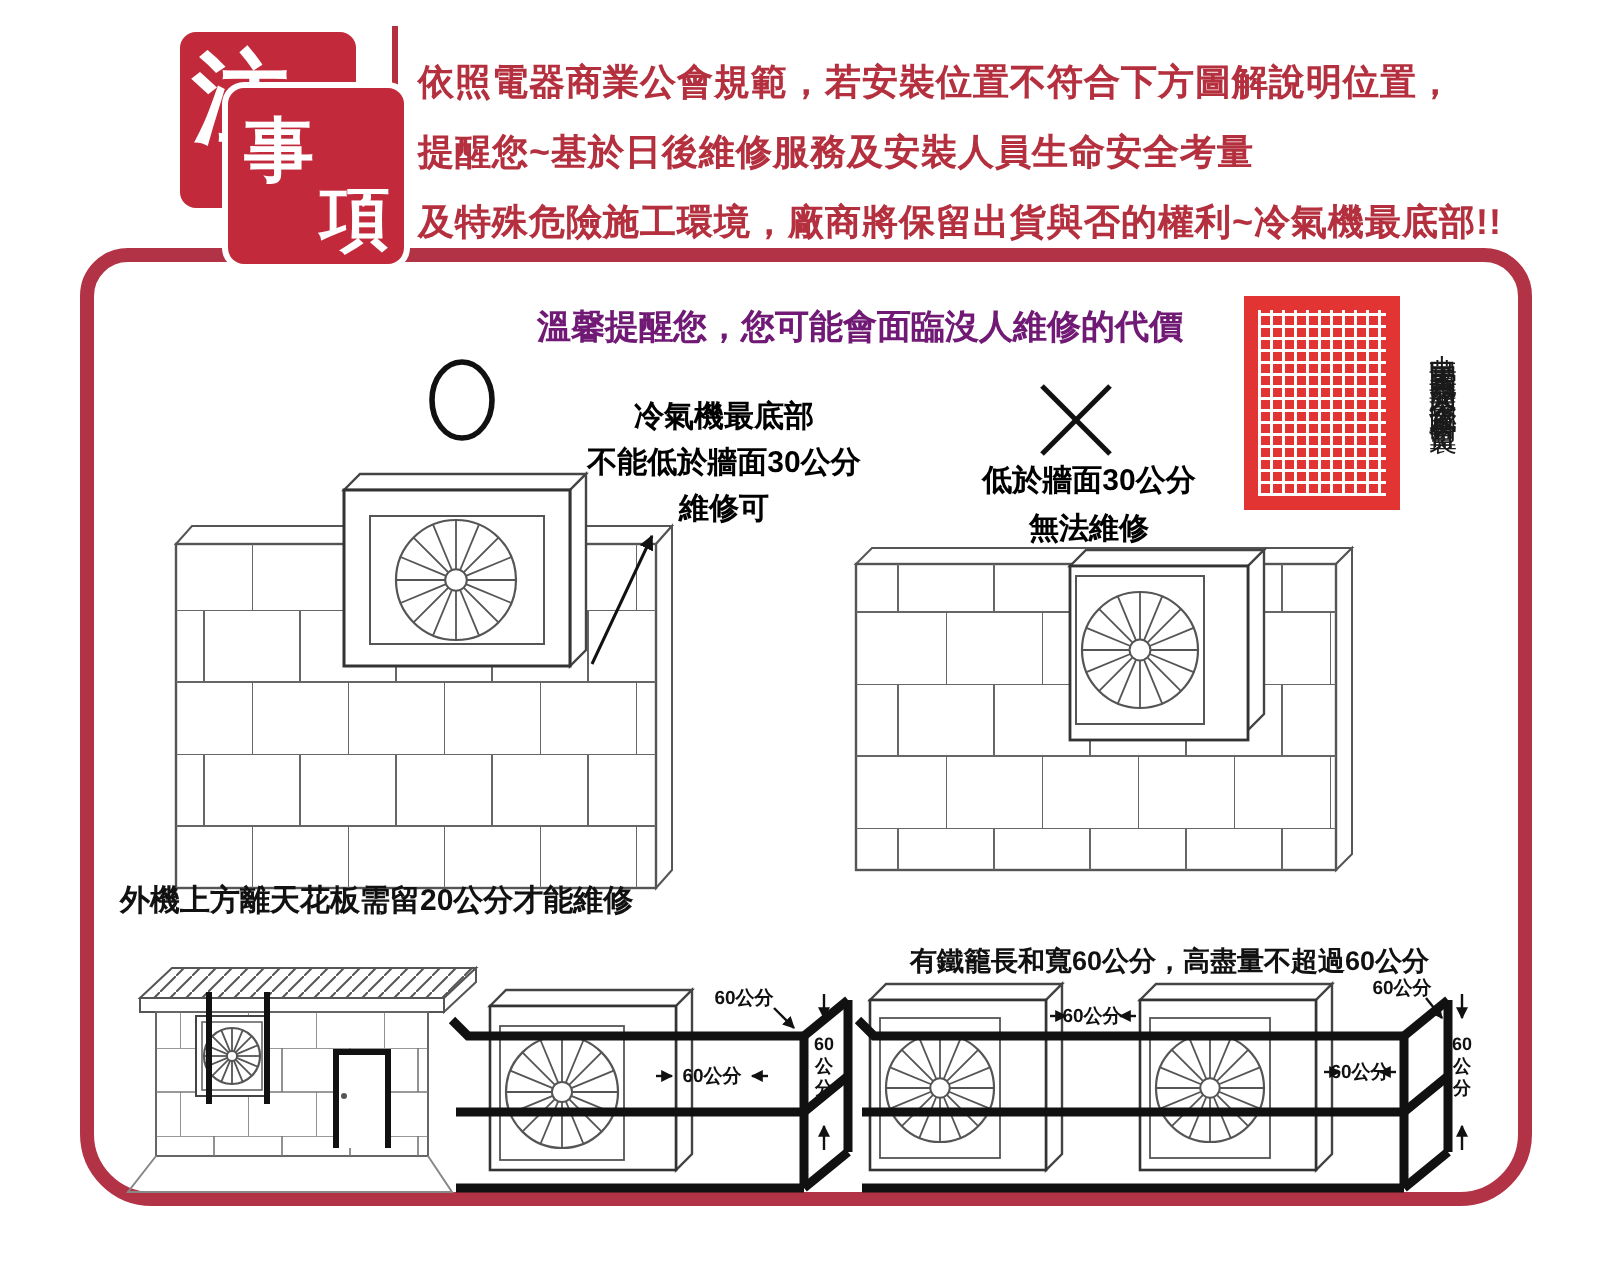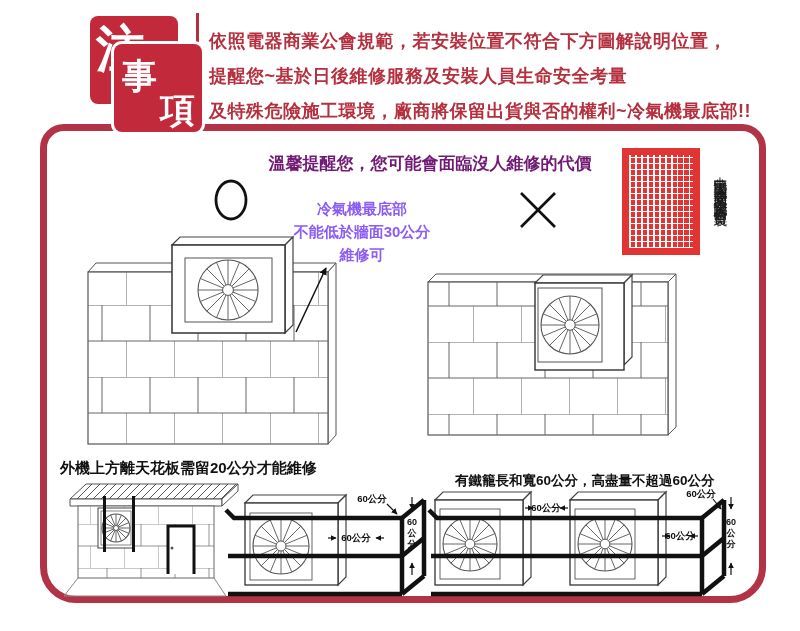--- a/index.html
+++ b/index.html
@@ -20,38 +20,38 @@
                   background:var(--text-red,#B5303F);}
   #header-lines{position:absolute;left:209px;top:24px;width:585px;}
   .hline{color:var(--text-red,#B5303F);font-weight:bold;font-size:18px;
          line-height:35px;white-space:nowrap;letter-spacing:0.5px;}
   
   #frame{position:absolute;left:40px;top:124px;width:726px;height:479px;box-sizing:border-box;
          border:7px solid var(--accent-red,#B23345);border-radius:24px 24px 36px 36px;z-index:1;}
   
   #panel-title{position:absolute;left:240px;top:152px;width:380px;text-align:center;
                font-size:17px;font-weight:bold;color:#701a75;z-index:2;white-space:nowrap;}
-  .note{position:absolute;text-align:center;font-weight:bold;color:#8b5cf6;z-index:2;}
+  .note{position:absolute;text-align:center;font-weight:bold;color:#000000;z-index:2;}
   #ok-note{left:272px;top:197px;width:180px;font-size:15px;line-height:23px;}
   #bad-note{left:477px;top:229px;width:135px;font-size:15px;line-height:24px;}
   
   #seal{position:absolute;left:622px;top:148px;width:78px;height:107px;z-index:2;
         background:var(--seal-red,#E23433);}
   #seal-inner{position:absolute;left:7px;top:7px;right:7px;bottom:7px;
         background:
           repeating-linear-gradient(0deg,#fff 0 1.5px,rgba(255,255,255,0) 1.5px 6px),
           repeating-linear-gradient(90deg,#fff 0 1.5px,rgba(255,255,255,0) 1.5px 6px),
           var(--seal-red,#E23433);}
   #cert-vertical{position:absolute;left:704px;top:166px;height:312px;width:26px;z-index:2;
         writing-mode:vertical-rl;text-orientation:upright;letter-spacing:2px;
         font-size:14px;color:#1a1a1a;font-family:"DejaVu Serif","Liberation Serif",serif;
         text-align:left;}
   
   .caption{position:absolute;font-weight:bold;color:#111;z-index:2;white-space:nowrap;}
-  #caption-left{left:60px;top:459px;font-size:15px;}
+  #caption-left{left:60px;top:441px;font-size:15px;}
   #caption-right{left:455px;top:472px;font-size:13.5px;}
   
   .diagram{position:absolute;z-index:2;overflow:visible;}
   #svg-wall-ok{left:78px;top:233px;}
   #svg-wall-bad{left:425px;top:270px;}
   #svg-house{left:56px;top:480px;}
   #svg-cage1{left:222px;top:483px;}
   #svg-cage2{left:425px;top:483px;}
   #svg-ok-mark{left:212px;top:178px;}
   #svg-x-mark{left:517px;top:190px;}
@@ -106,20 +106,24 @@
     <div>冷氣機最底部</div>
     <div>不能低於牆面30公分</div>
     <div>維修可</div>
   </div>
 
   <svg id="svg-x-mark" class="diagram" width="42" height="40" viewBox="0 0 42 40">
     <line x1="4" y1="3" x2="38" y2="37" stroke="#111" stroke-width="2.6"></line>
     <line x1="38" y1="3" x2="4" y2="37" stroke="#111" stroke-width="2.6"></line>
   </svg>
 
+  <div id="bad-note" class="note">
+    <div>低於牆面30公分</div>
+    <div>無法維修</div>
+  </div>
 
   <svg id="svg-wall-ok" class="diagram" width="280" height="220" viewBox="0 0 280 220">
     <g>
       <polygon points="10,39 18,30 258,30 250,39" fill="#fff" stroke="#555" stroke-width="1"></polygon>
       <polygon points="250,39 258,30 258,202 250,211" fill="#fff" stroke="#555" stroke-width="1"></polygon>
       <rect x="10" y="39" width="240" height="172" fill="#fff" stroke="#555" stroke-width="1.2"></rect>
       <rect x="10" y="39" width="240" height="172" fill="url(#brickP)" stroke="none"></rect>
     </g>
     <g>
       <polygon points="94,12 102,4 215,4 207,12" fill="#fff" stroke="#444" stroke-width="1.2"></polygon>

